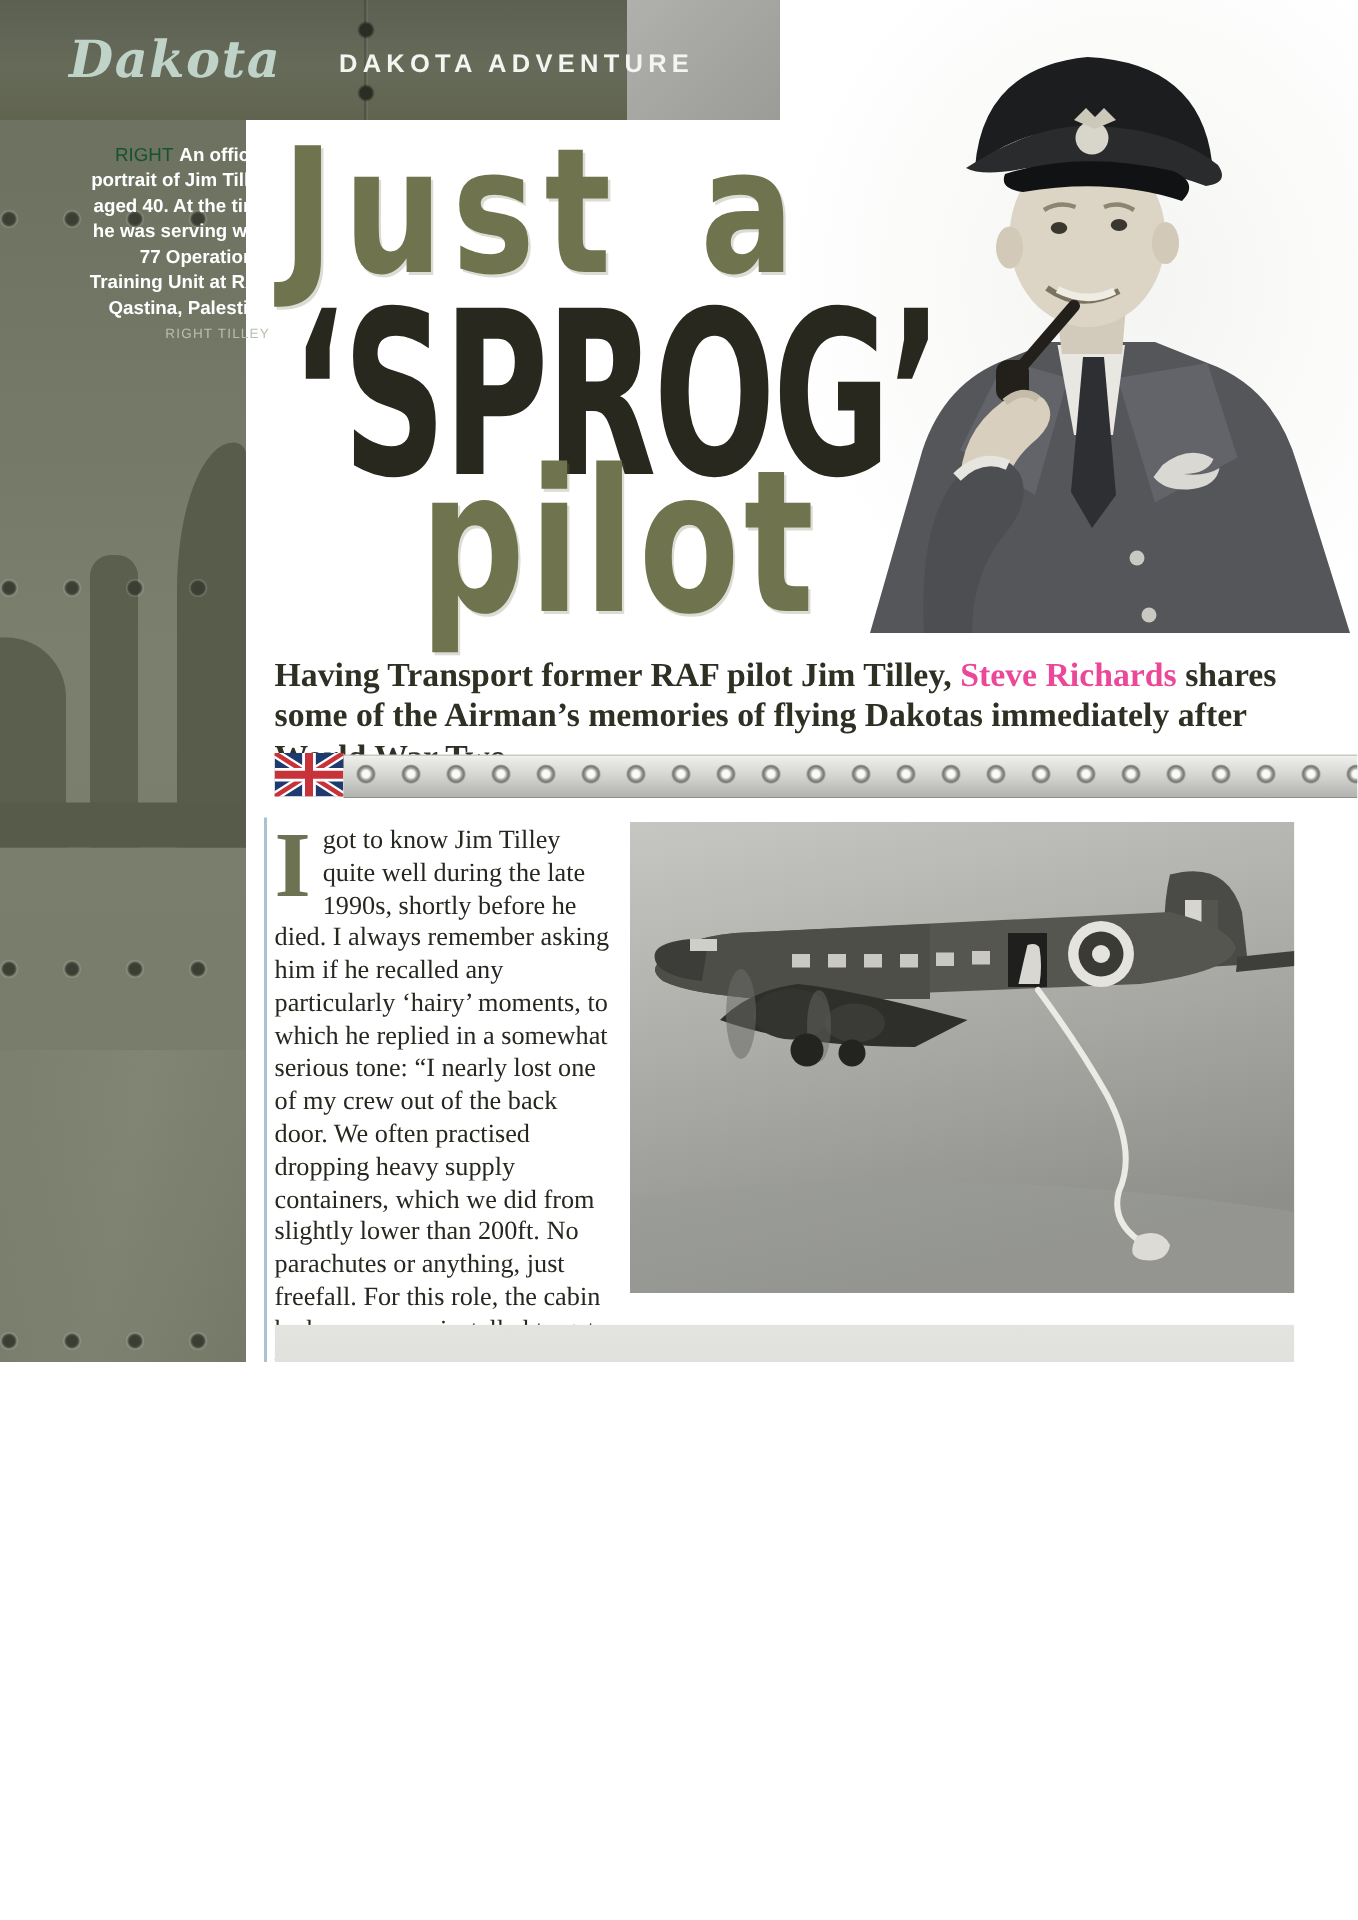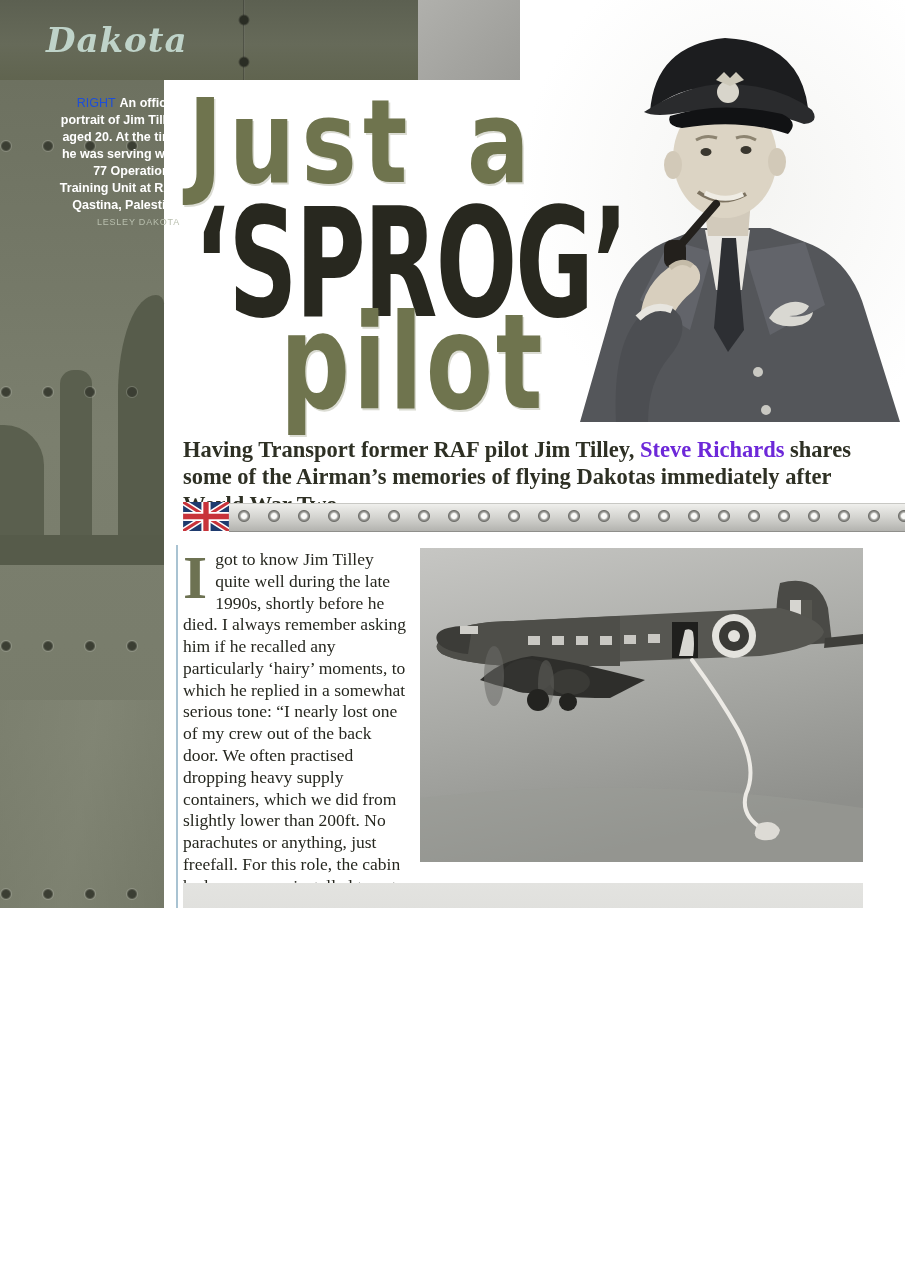--- a/index.html
+++ b/index.html
@@ -39,41 +39,41 @@
 
   
   .brand-script{position:absolute;left:46px;top:20px;font-family:"DejaVu Serif",serif;
     font-style:italic;font-weight:bold;font-size:34px;color:#bfd3c9;letter-spacing:1px;}
   .section-title{position:absolute;left:226px;top:33px;font-size:17px;font-weight:bold;
     letter-spacing:3.5px;color:#f4f5f0;}
 
   
   .caption{position:absolute;width:128px;right:745px;text-align:right;color:#ffffff;
     font-size:12.5px;line-height:1.36;font-weight:bold;}
-  .caption .lbl{font-weight:normal;color:#1d4ed8;margin-right:4px;text-align:center;}
+  .caption .lbl{font-weight:normal;color:#14532d;margin-right:4px;text-align:center;}
   .caption .credit{display:block;font-weight:normal;color:#b9bfae;font-size:9px;letter-spacing:.8px;margin-top:2px;}
   .cap1{top:95px;}
   .cap2{top:553px;}
   .cap3{top:1053px;}
 
   
   .hl{position:absolute;font-weight:900;transform-origin:0 0;white-space:nowrap;}
   .hl1{left:188px;top:84px;font-size:116px;line-height:1;color:#6f744e;
     font-family:"DejaVu Sans",sans-serif;letter-spacing:8px;word-spacing:18px;transform:scaleX(.80);
     text-shadow:2px 2px 0 rgba(111,116,78,.25);}
   .hl2{left:194px;top:188px;font-size:152px;line-height:1;color:#28281f;
     font-family:"DejaVu Sans",sans-serif;letter-spacing:-3px;transform:scaleX(.63);}
   .hl3{left:280px;top:296px;font-size:132px;line-height:1;color:#6f744e;
     font-family:"DejaVu Sans",sans-serif;letter-spacing:4px;transform:scaleX(.74);
     text-shadow:2px 2px 0 rgba(111,116,78,.25);}
 
   
   .standfirst{position:absolute;left:183px;top:436px;width:700px;
     font-family:"Liberation Serif",serif;font-weight:bold;font-size:22.5px;line-height:1.22;color:#2e3024;}
-  .standfirst .author{color:#6d28d9;text-align:right;}
+  .standfirst .author{color:#ec4899;text-align:right;}
 
   
   .flag{position:absolute;left:183px;top:502px;width:46px;height:29px;}
   .metal-strip{position:absolute;left:229px;top:503px;width:676px;height:27px;
     background:
       radial-gradient(circle at 15px 12px,#fafaf8 0 2.5px,#9e9e9a 4px,#6f6f6b 5.5px,transparent 6.5px) 0 0/30px 27px repeat-x,
       linear-gradient(180deg,#efefec 0%,#d6d6d2 45%,#b3b3af 100%);
     border-top:1px solid #c8c8c4;border-bottom:1px solid #8f8f8b;}
 
   
@@ -117,24 +117,25 @@
   <div class="rivet-row rr2"></div>
   <div class="rivet-row rr3"></div>
   <div class="rivet-row rr4"></div>
   <div class="rivet-row rr5"></div>
   <div class="band-bottom"></div>
   <div class="rivet-row rr6"></div>
   <div class="rivet-single"></div>
   <div class="grey-sq-bottom"></div>
 
   <div class="brand-script">Dakota</div>
+  <div class="section-title">DAKOTA ADVENTURE</div>
 
   <div class="caption cap1">
-    <span class="lbl">RIGHT</span><span>An official portrait of Jim Tilley aged 20. At the time he was serving with 77 Operational Training Unit at RAF Qastina, Palestine</span>
-    <span class="credit">LESLEY DAKOTA</span>
+    <span class="lbl">RIGHT</span><span>An official portrait of Jim Tilley aged 40. At the time he was serving with 77 Operational Training Unit at RAF Qastina, Palestine</span>
+    <span class="credit">RIGHT TILLEY</span>
   </div>
 
   <div class="photo photo-pilot">
     <svg width="385" height="422" viewBox="0 0 385 422">
       <rect x="0" y="0" width="385" height="422" fill="#ffffff"></rect>
       <radialGradient id="bgfade" cx="60%" cy="45%" r="75%">
         <stop offset="0%" stop-color="#f4f4f2"></stop>
           <stop offset="80%" stop-color="#ffffff"></stop>
       </radialGradient>
       <rect x="0" y="0" width="385" height="422" fill="url(#bgfade)"></rect>

